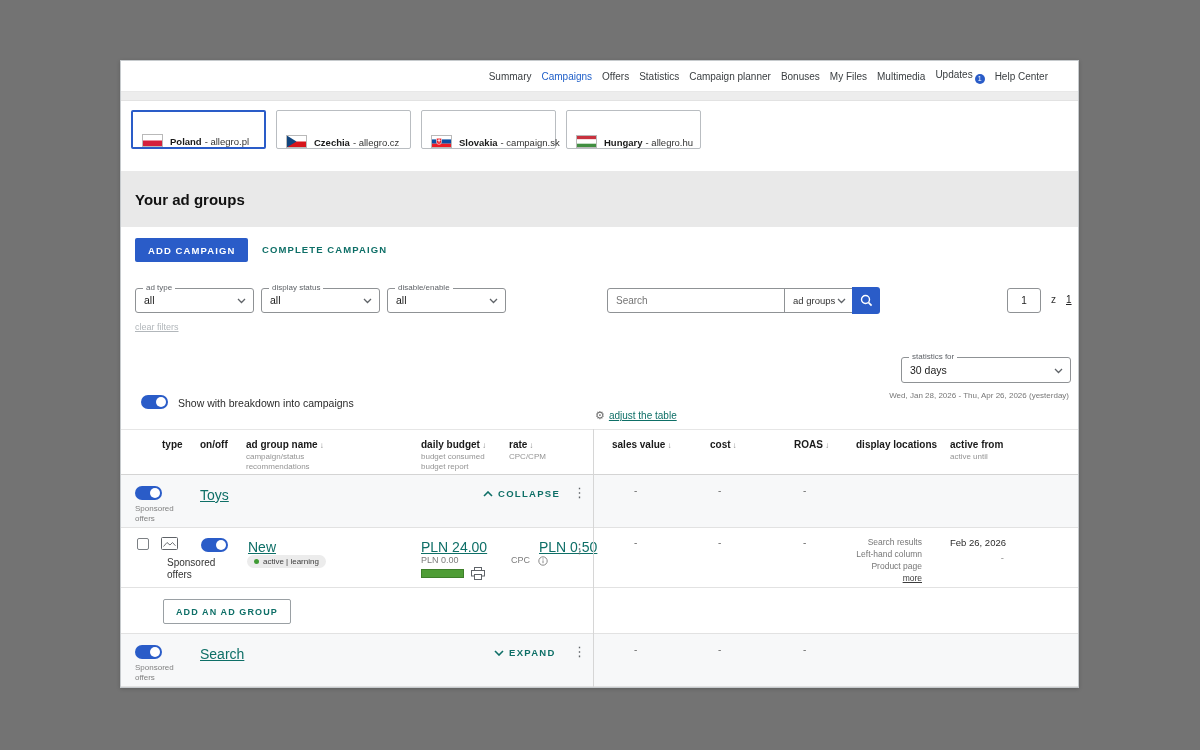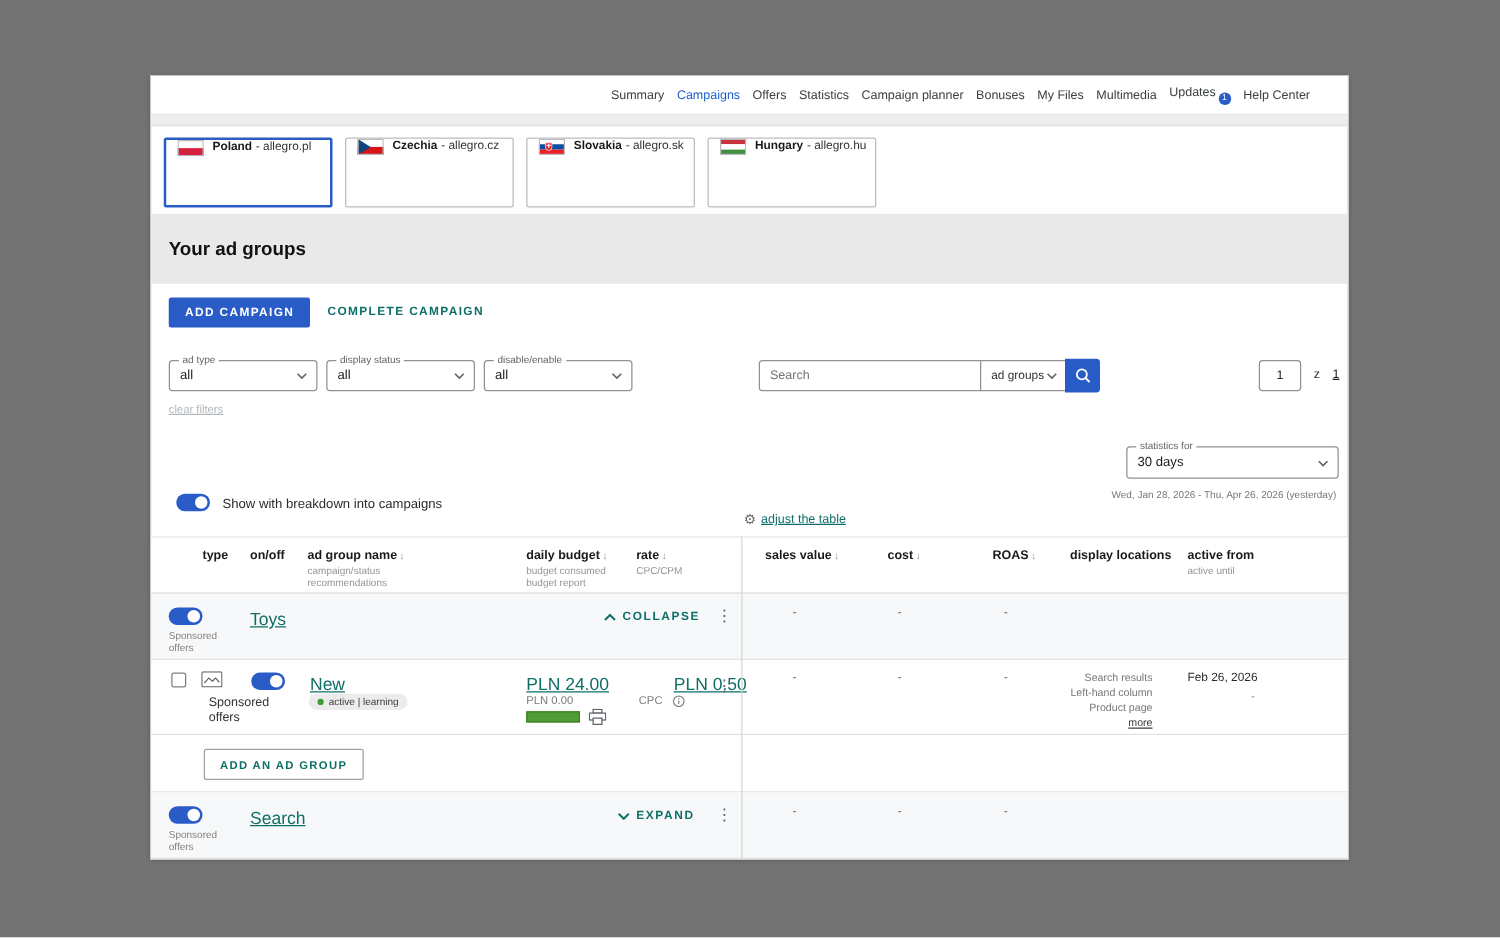--- a/index.html
+++ b/index.html
@@ -13,21 +13,21 @@
             justify-content: flex-end; gap: 10px; padding-right: 30px; border-bottom: 1px solid #e8e8e8;
             font-size: 10px; color: #3c4043; background: #fff; }
   .nav-item { cursor: pointer; white-space: nowrap; }
   .nav-item.active { color: #1f5fc9; }
   .nav-badge { display: inline-block; width: 10px; height: 10px; border-radius: 50%; background: #2a5cc8;
                color: #fff; font-size: 7px; line-height: 10px; text-align: center; margin-left: 2px; vertical-align: -3px; }
   .subbar { position: absolute; top: 31px; left: 0; right: 0; height: 9px; background: #ededed; border-bottom: 1px solid #e2e2e2; }
 
   
   .tabs { position: absolute; top: 49px; left: 10px; display: flex; gap: 10px; }
-  .tab { width: 135px; height: 56px; border: 1px solid #b9bdc1; border-radius: 2px; display: flex; align-items: flex-start;
+  .tab { width: 135px; height: 39px; border: 1px solid #b9bdc1; border-radius: 2px; display: flex; align-items: flex-end;
          padding-left: 9px; gap: 7px; background: #fff; cursor: pointer; }
   .tab.selected { border: 2px solid #2a5cc8; }
   .tab-label { font-size: 9.5px; color: #1a1a1a; white-space: nowrap; }
   .tab-label .cname { font-weight: bold; }
   .tab-label .dom { margin-left: 3px; color: #333; }
   .flag { flex: 0 0 auto; }
 
   
   .strip { position: absolute; top: 110px; left: 0; right: 0; height: 56px; background: #e9e9e9;
            display: flex; align-items: center; padding-left: 14px; }
@@ -152,21 +152,21 @@
       <div class="tab">
         <svg class="flag" width="21" height="13" viewBox="0 0 21 13">
             <rect width="21" height="4.4" fill="#ffffff"></rect>
             <rect y="4.4" width="21" height="4.3" fill="#0b4ea2"></rect>
             <rect y="8.7" width="21" height="4.3" fill="#ee1c25"></rect>
             <path d="M5.5,3.2 h5 v3.6 a2.5,2.6 0 0 1 -2.5,2.6 a2.5,2.6 0 0 1 -2.5,-2.6 z" fill="#ee1c25" stroke="#ffffff" stroke-width="0.6"></path>
             <rect x="7.6" y="4" width="0.9" height="3.4" fill="#ffffff"></rect>
             <rect x="6.4" y="4.9" width="3.2" height="0.8" fill="#ffffff"></rect>
             <rect x="0.5" y="0.5" width="20" height="12" fill="none" stroke="#b9b9b9"></rect>
           </svg>
-        <span class="tab-label"><span class="cname">Slovakia</span><span class="dom">- allegro.sk</span></span>
+        <span class="tab-label"><span class="cname">Slovakia</span><span class="dom">- campaign.sk</span></span>
       </div>
       <div class="tab">
         <svg class="flag" width="21" height="13" viewBox="0 0 21 13">
             <rect width="21" height="4.4" fill="#c8313e"></rect>
             <rect y="4.4" width="21" height="4.3" fill="#ffffff"></rect>
             <rect y="8.7" width="21" height="4.3" fill="#418e41"></rect>
             <rect x="0.5" y="0.5" width="20" height="12" fill="none" stroke="#b9b9b9"></rect>
           </svg>
         <span class="tab-label"><span class="cname">Hungary</span><span class="dom">- allegro.hu</span></span>
       </div>

